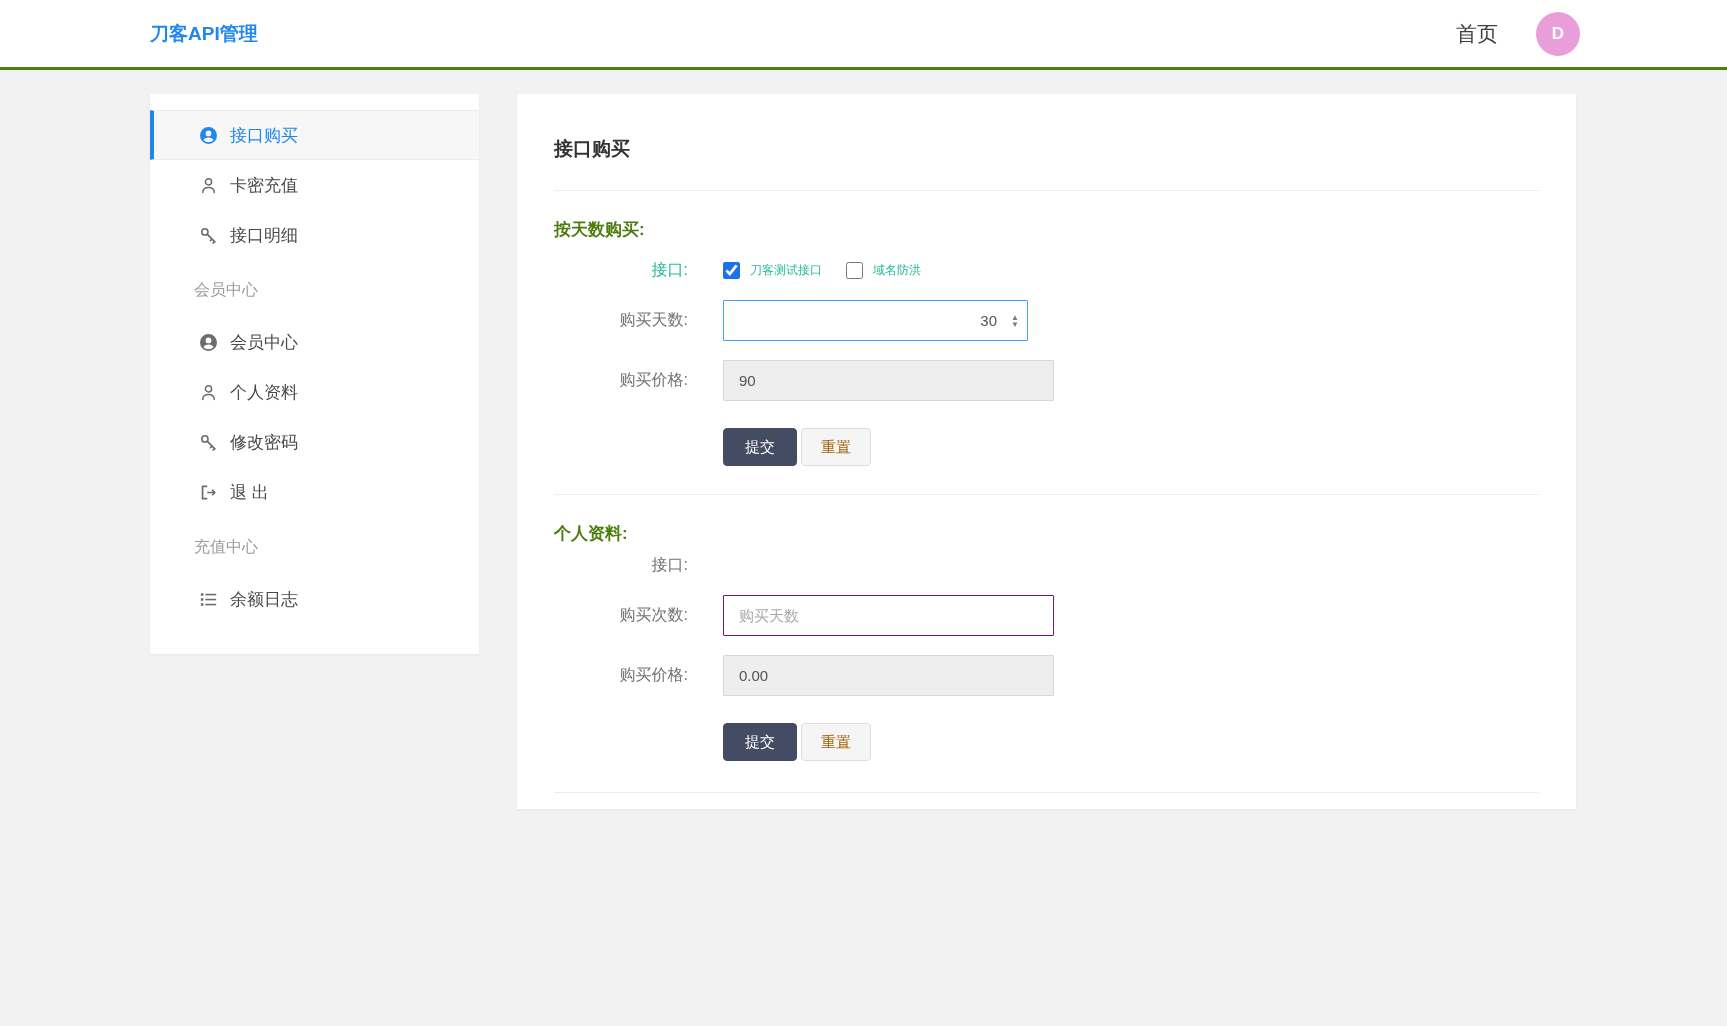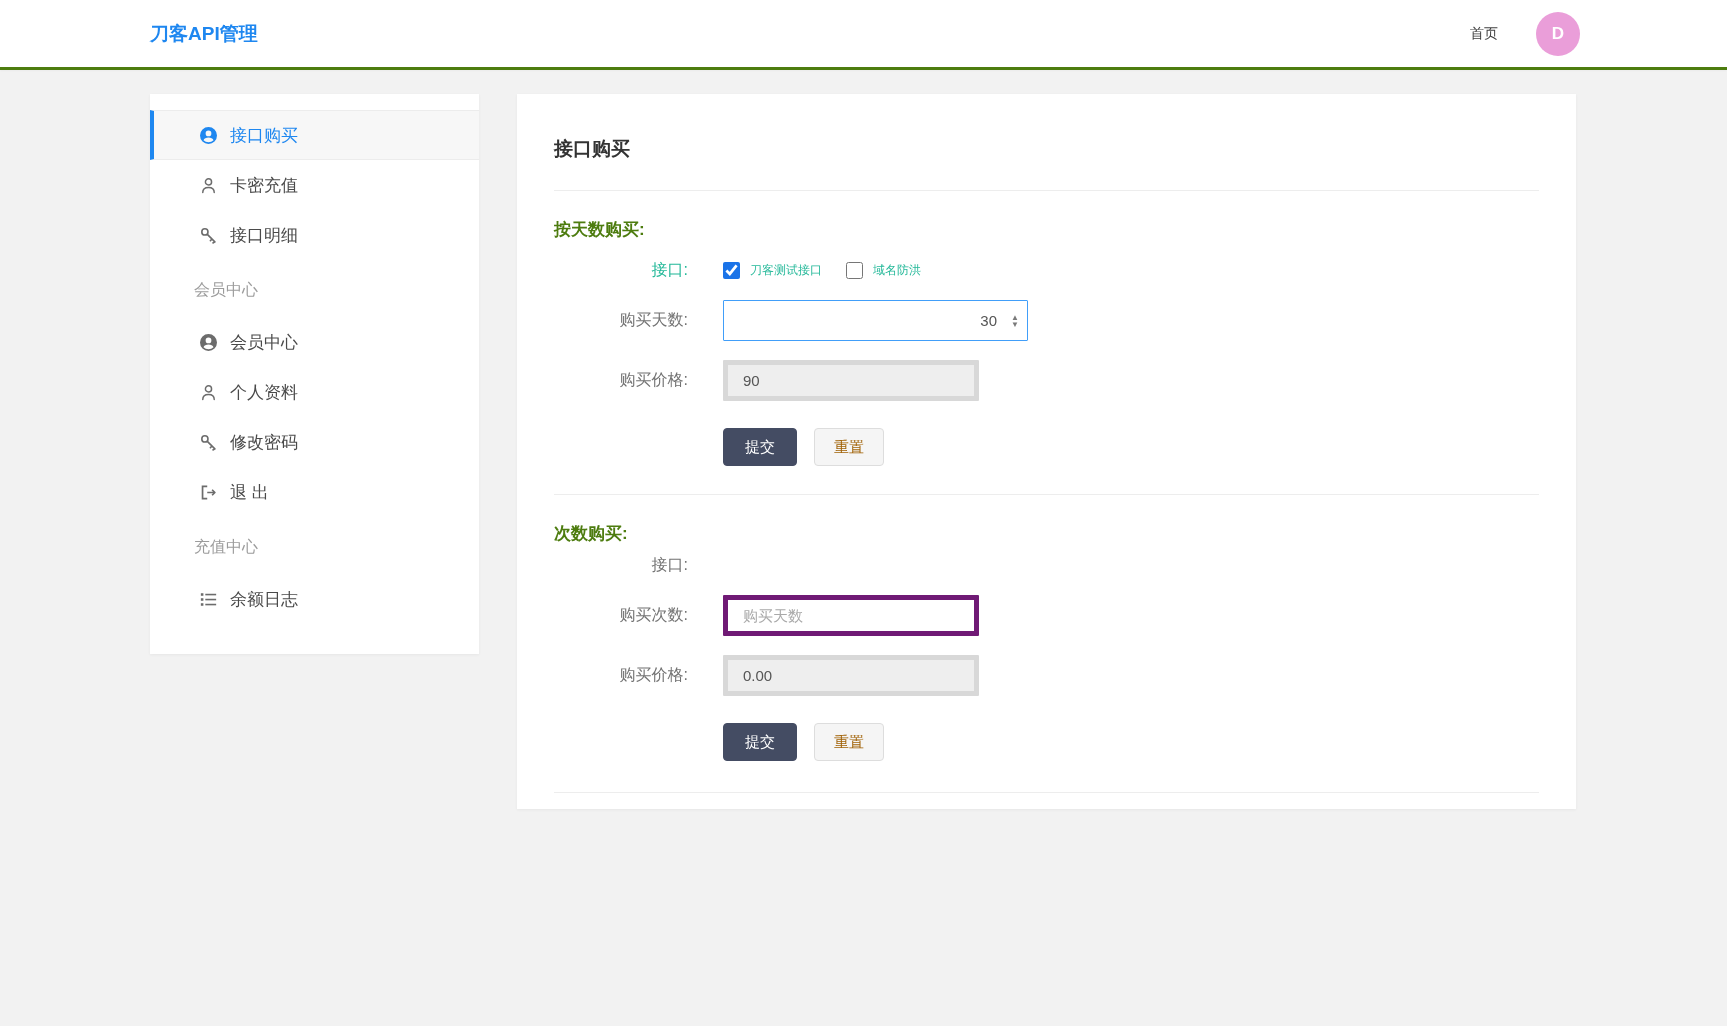--- a/index.html
+++ b/index.html
@@ -13,21 +13,21 @@
   
   .header {
     height:70px; background:#fff;
     border-bottom:3px solid #4d7c0f;
     display:flex; align-items:center; justify-content:space-between;
     padding:0 147px 0 150px;
     box-shadow:0 1px 2px rgba(0,0,0,.03);
   }
   .brand { color:#1e87f0; font-size:19px; font-weight:bold; cursor:pointer; }
   .header-right { display:flex; align-items:center; gap:38px; }
-  .nav-home { color:#3f3f3f; font-size:14px; cursor:pointer; }
+  .nav-home { color:#3f3f3f; font-size:21px; cursor:pointer; }
   .avatar {
     width:44px; height:44px; border-radius:50%;
     background:#ea9ed9; color:#fff;
     display:flex; align-items:center; justify-content:center;
     font-size:17px; font-weight:bold; cursor:pointer;
   }
   
   .layout { display:flex; align-items:flex-start; gap:38px; padding:24px 151px 0 150px; }
   
   .sidebar {
@@ -56,35 +56,35 @@
   .page-title { font-size:19px; font-weight:bold; color:#333; margin:12px 0 0; }
   .divider { border:none; border-top:1px solid #ededed; margin:28px 0 0; }
   .section-heading { font-size:17px; font-weight:bold; color:#4d7c0f; margin:27px 0 10px; }
   .form-row { display:flex; align-items:center; margin-top:19px; }
   .form-label { width:134px; text-align:right; margin-right:35px; color:#737373; font-size:16px; flex:none; }
   .form-label.green { color:#26b99a; }
   .checks { display:flex; align-items:center; }
   .checks input[type=checkbox] { width:17px; height:17px; accent-color:#1a73e8; margin:0 10px 0 0; cursor:pointer; }
   .check-label { color:#26b99a; font-size:12px; margin-right:24px; cursor:pointer; }
   .text-input {
-    width:256px; height:41px; border:5px solid #701a75; background:#fff;
+    width:331px; height:41px; border:1px solid #701a75; background:#fff;
     padding:0 15px; font-size:15px; color:#555; border-radius:1px;
     font-family:"Liberation Sans","DejaVu Sans",sans-serif;
   }
   .text-input::placeholder { color:#a9a9a9; }
   .text-input.focused { border:1px solid #419ef9; outline:none; }
   .text-input.disabled { background:#eeeeee; border-color:#d8d8d8; }
   .num-wrap { position:relative; width:305px; }
   .num-wrap .text-input { width:100%; padding-right:30px;text-align:right; }
   .stepper {
     position:absolute; right:9px; top:50%; transform:translateY(-50%);
     display:flex; flex-direction:column; align-items:center;
     color:#7a7a7a; font-size:8px; line-height:7px; cursor:pointer; user-select:none;
   }
-  .btn-row { display:flex; gap:17px; margin:27px 0 0 169px; }
+  .btn-row { display:flex; gap:4px; margin:27px 0 0 169px; }
   .btn {
     height:38px; border-radius:4px; font-size:15px; cursor:pointer;
     font-family:"Liberation Sans","DejaVu Sans",sans-serif;
   }
   .btn-submit { background:#444c63; color:#fff; border:1px solid #444c63; padding:0 21px; }
   .btn-reset { background:#f5f5f5; color:#a16207; border:1px solid #ddd; padding:0 19px; }
   .spacer-row { height:21px; display:flex; align-items:center; margin-top:10px; }
 </style>
 </head>
 <body>
@@ -223,21 +223,21 @@
       <input class="text-input disabled" type="text" disabled="" value="90" style="">
     </div>
 
     <div class="btn-row">
       <button class="btn btn-submit">提交</button>
       <button class="btn btn-reset">重置</button>
     </div>
 
     <hr class="divider">
 
-    <div class="section-heading">次数购买:</div>
+    <div class="section-heading">个人资料:</div>
 
     <div class="spacer-row">
       <div class="form-label">接口:</div>
     </div>
 
     <div class="form-row">
       <div class="form-label">购买次数:</div>
       <input class="text-input" type="text" placeholder="购买天数" style="">
     </div>
 

